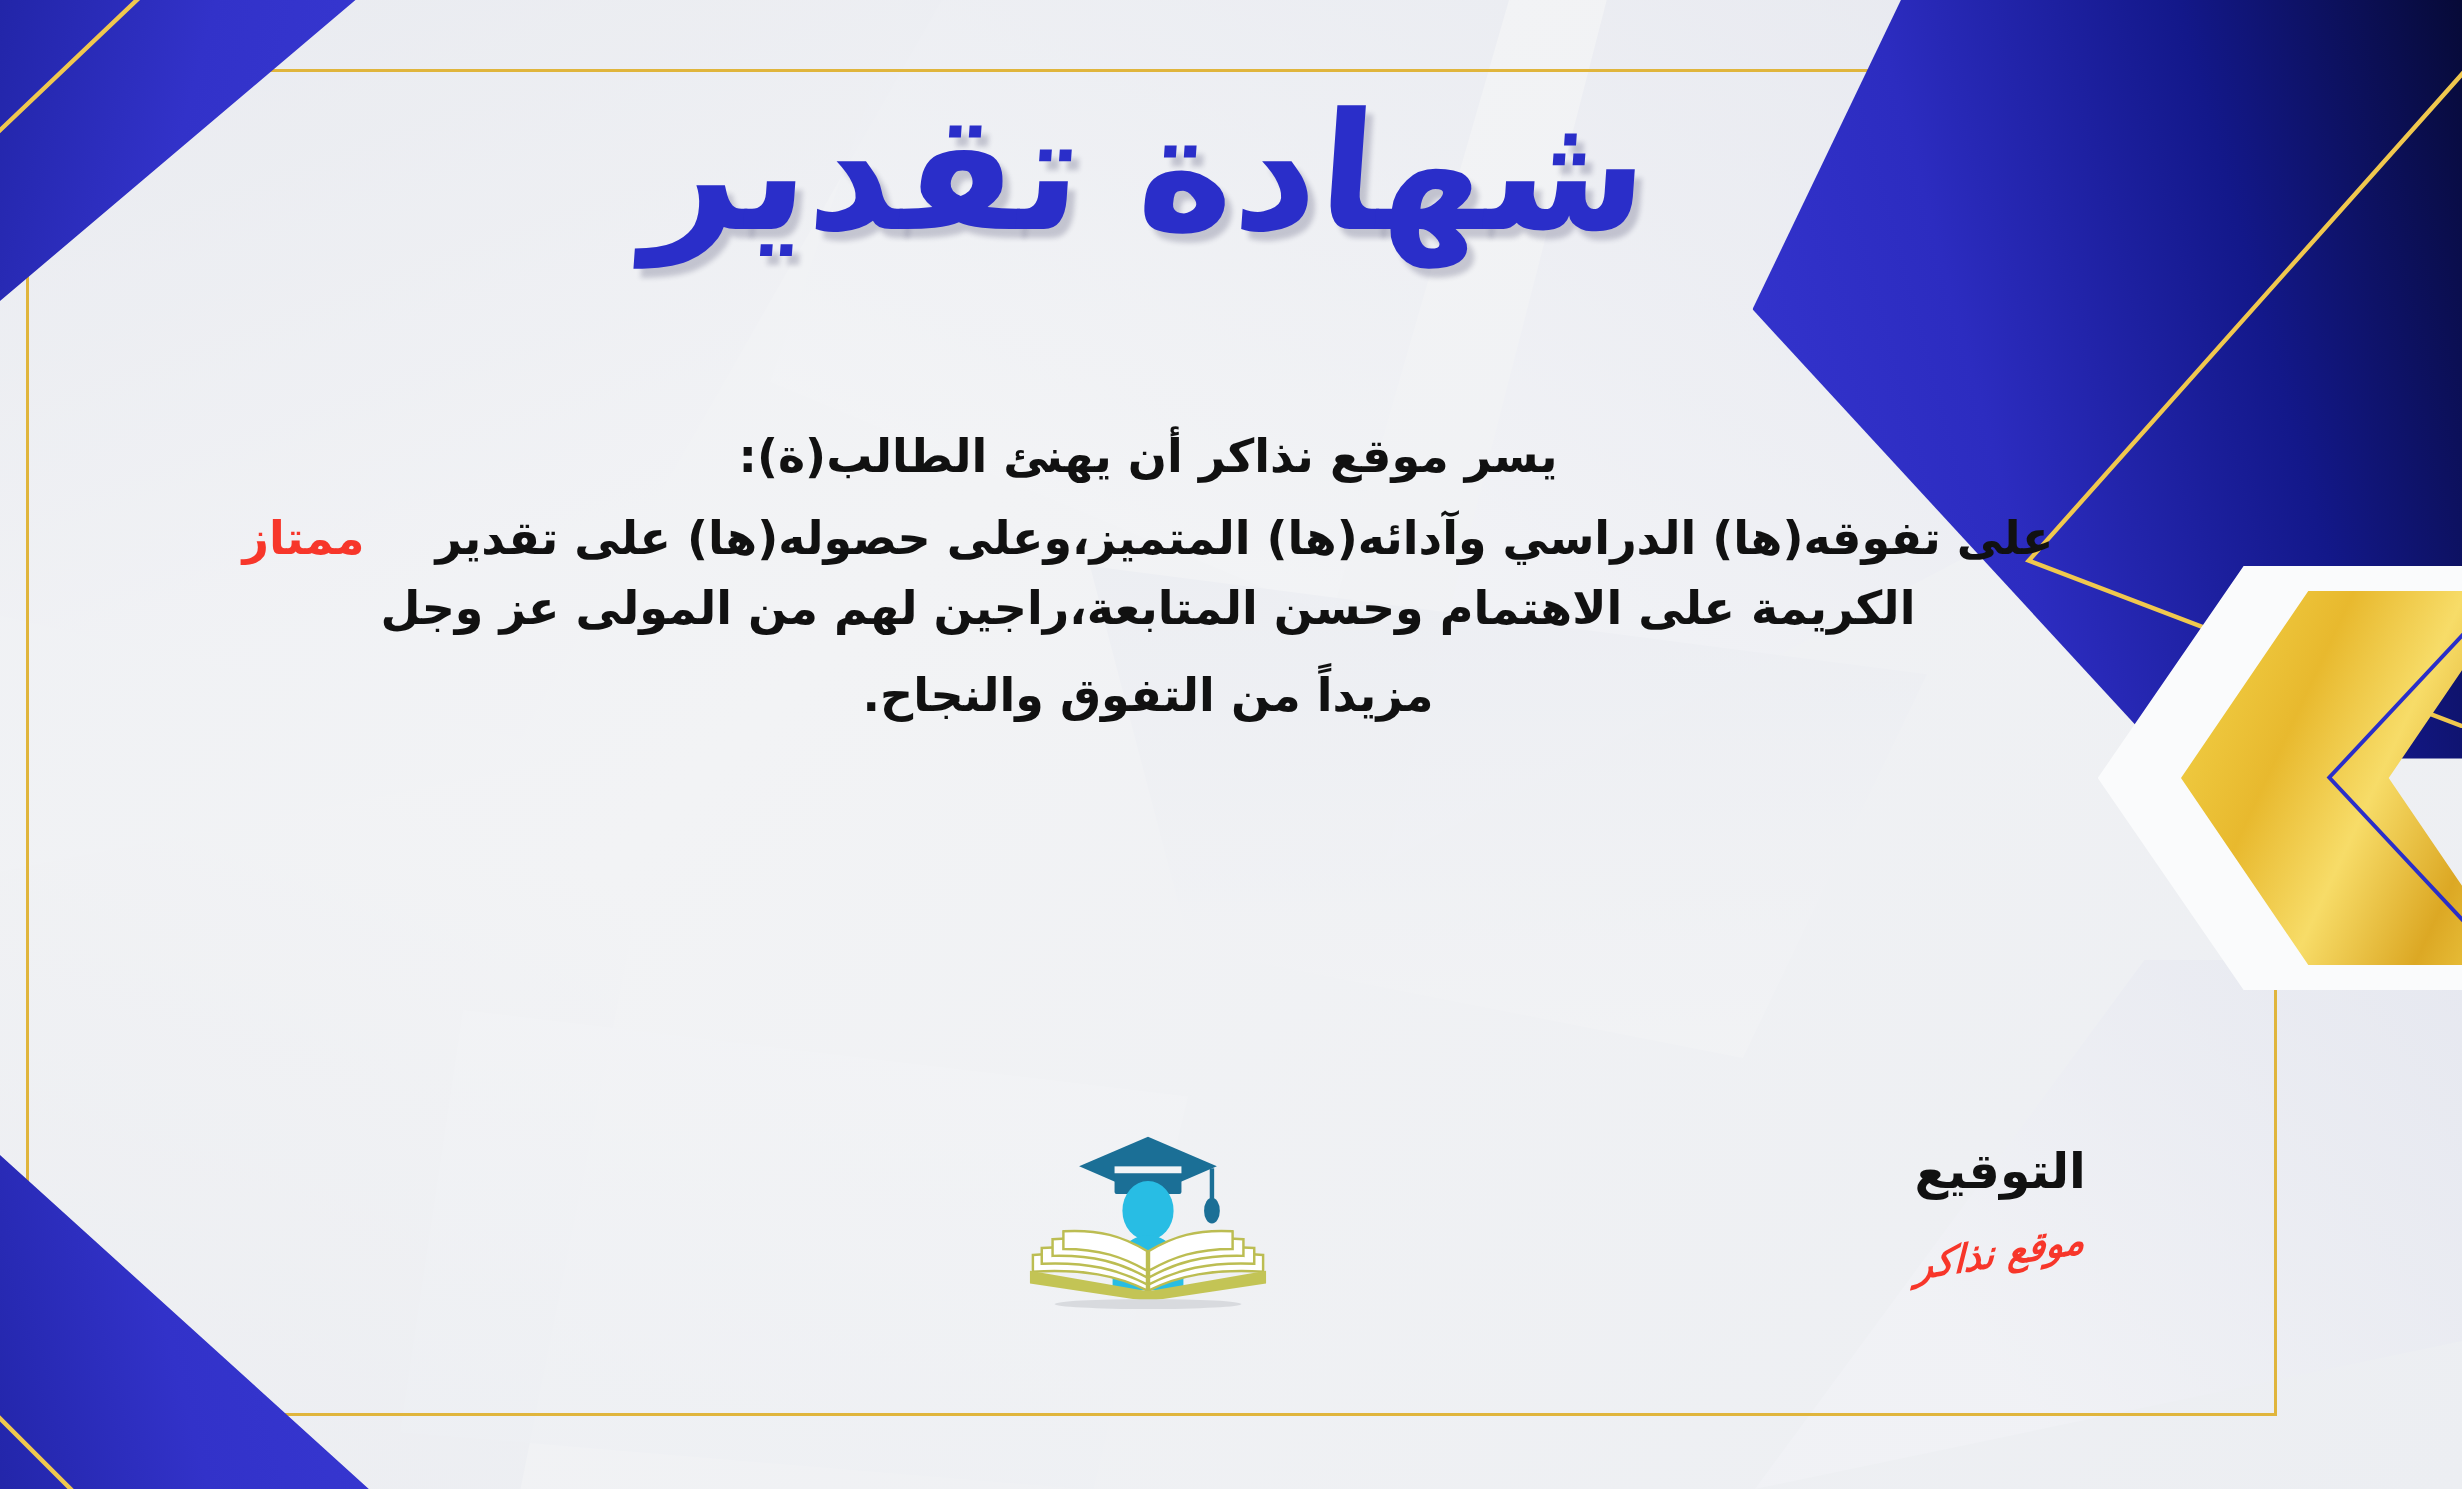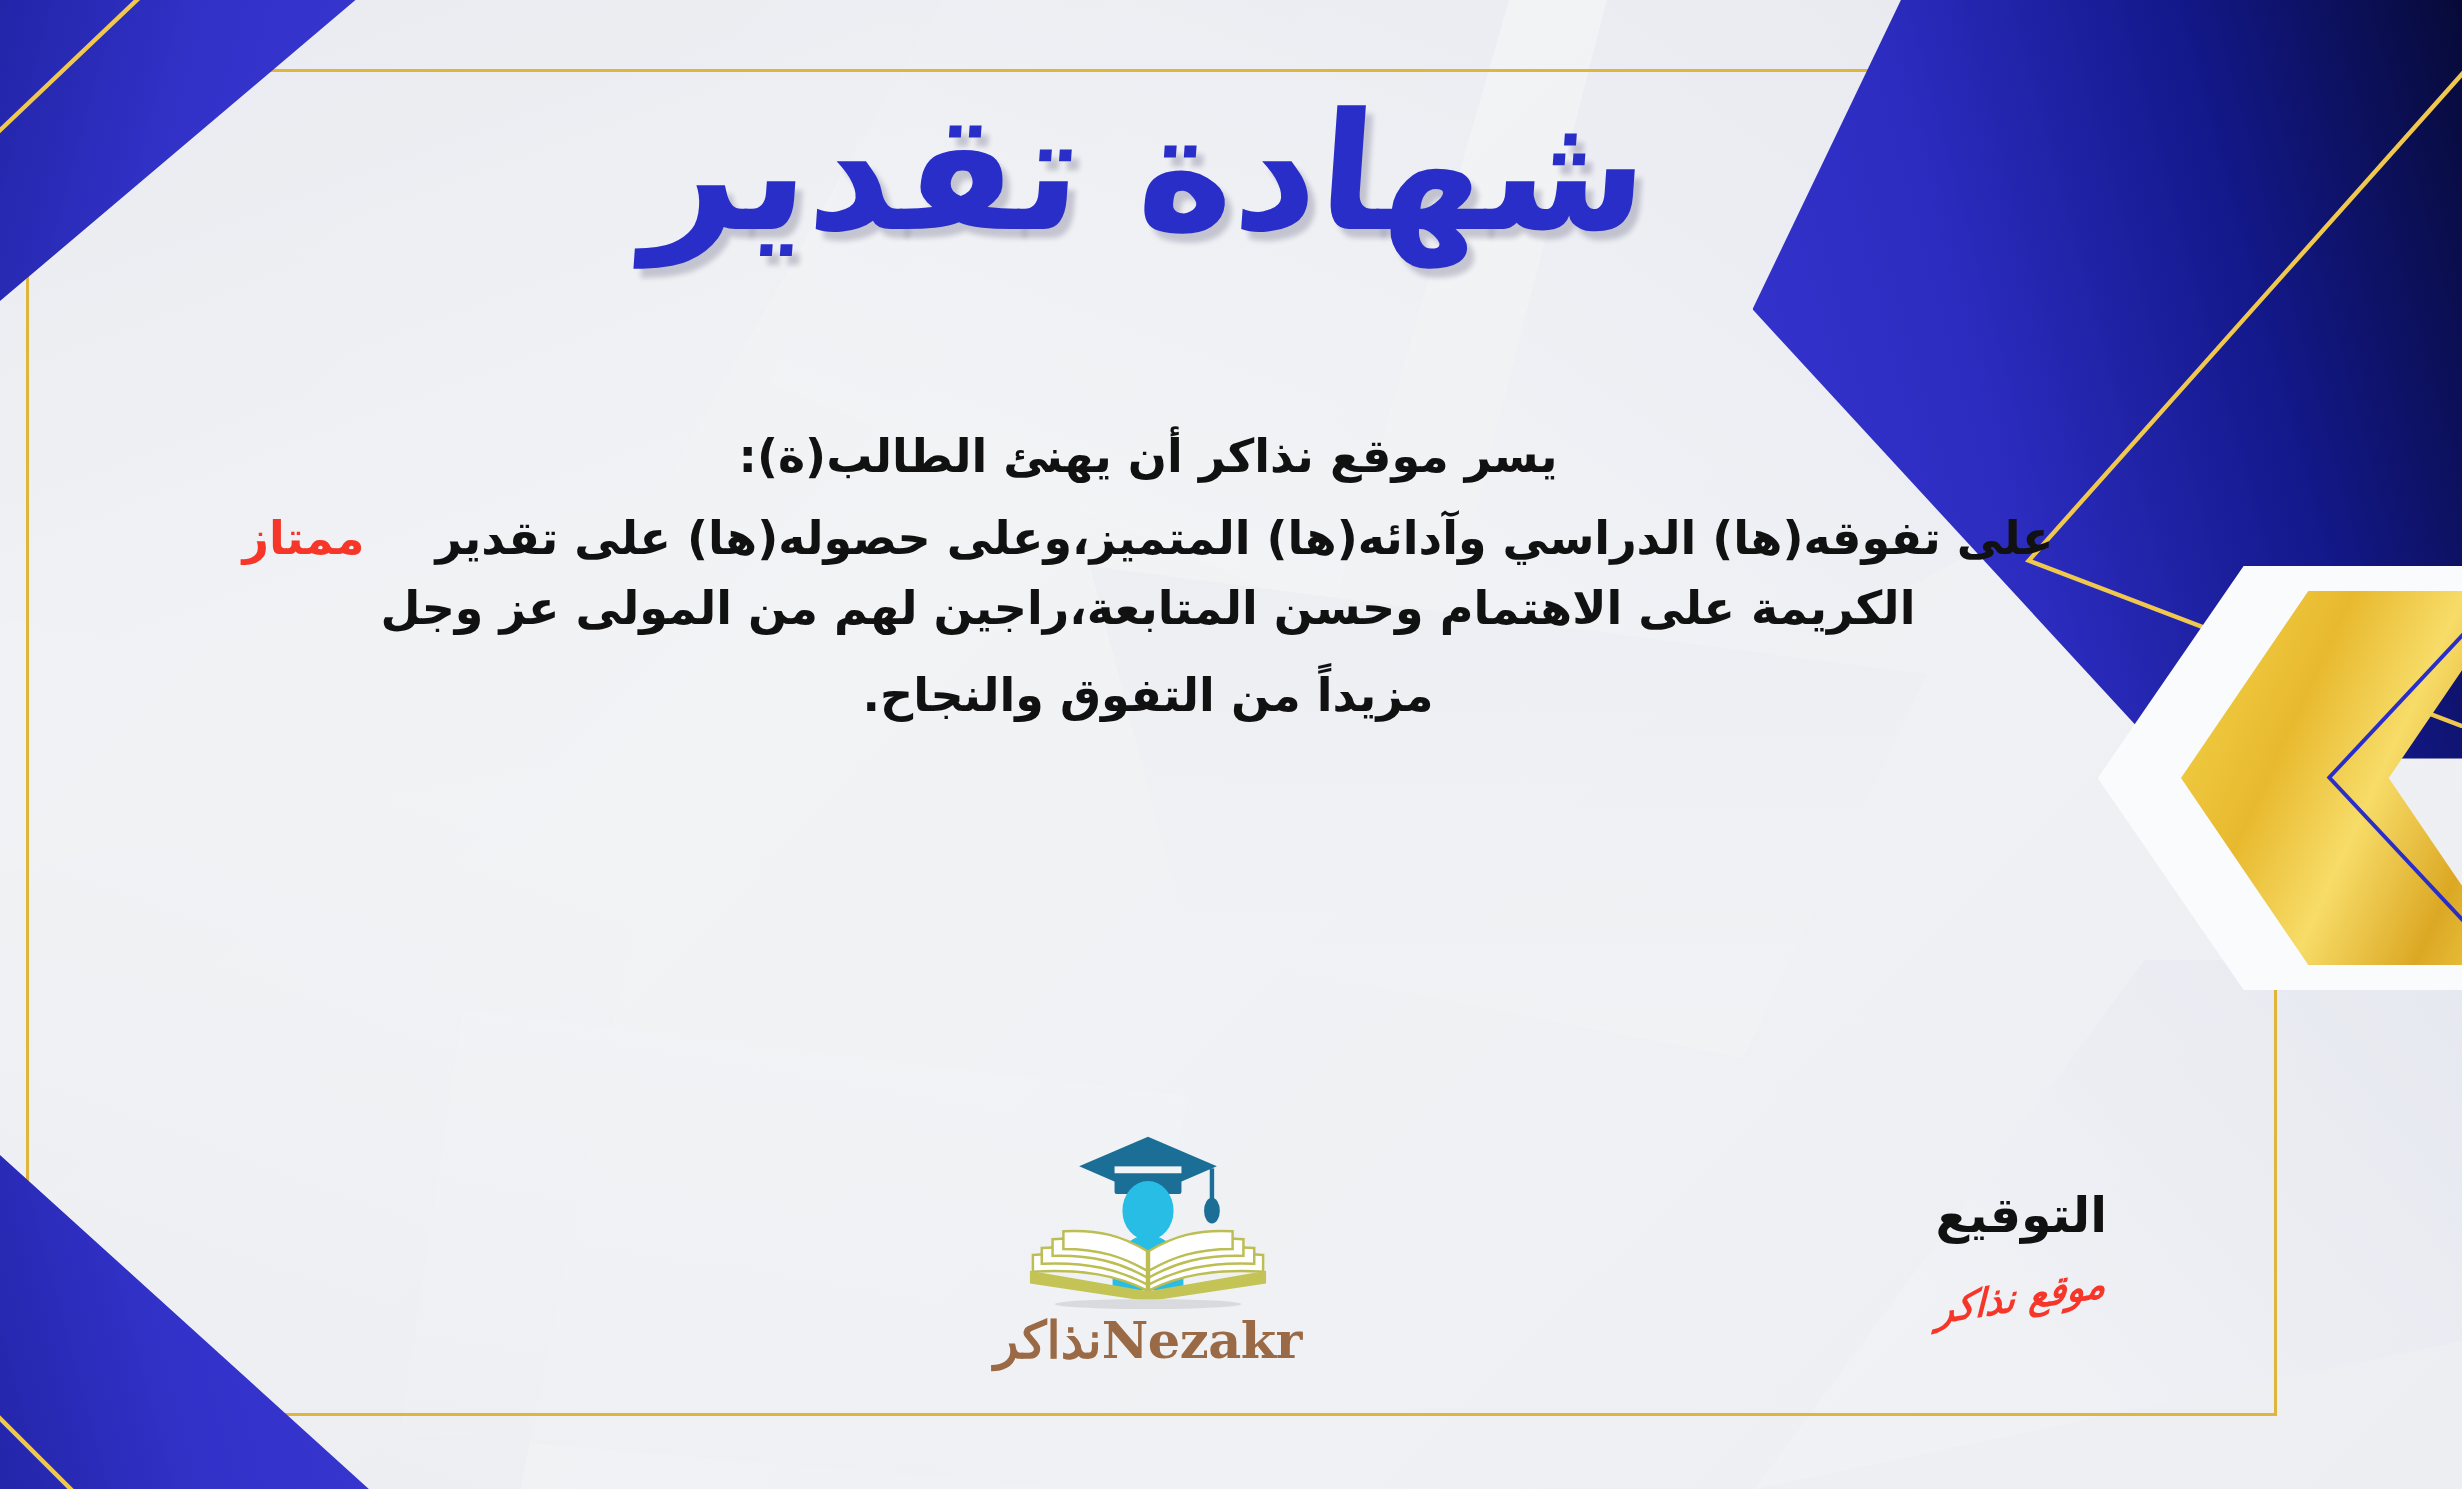--- a/index.html
+++ b/index.html
@@ -187,25 +187,24 @@
   .gap-sm { display: inline-block; width: 21.7px; }
 
   .line-3 { margin-bottom: 4.9px; }
   .line-4 { margin-bottom: 4.9px; }
   .line-5 { margin-bottom: 21px; }
   .line-6 { margin-bottom: 0; }
 
   
   .signature-area {
     position: absolute;
-    right: 355px;
+    right: 376px;
     top: 1147px;
-    text-align: right;
+    text-align: center;
     direction: rtl;
-    margin-top: 44px;
   }
   .signature-label {
     font-size: 49px;
     font-weight: 600;
     color: #111;
     line-height: 1;
   }
   .signature-script {
     margin-top: 38px;
     font-size: 38px;
@@ -328,19 +327,16 @@
 
       <path d="M282,330 C342,300 412,286 514,292 L514,258 C412,250 342,262 282,292 Z" fill="#ffffff" stroke="#bcbd52" stroke-width="5"></path>
       <path d="M282,318 C340,288 402,272 496,276 L496,244 C402,238 340,250 282,280 Z" fill="#ffffff" stroke="#bcbd52" stroke-width="5"></path>
       <path d="M282,304 C336,274 390,258 474,260 L474,226 C390,220 336,234 282,264 Z" fill="#ffffff" stroke="#bcbd52" stroke-width="5"></path>
       <path d="M282,290 C332,262 378,246 452,246 L452,210 C378,206 332,220 282,250 Z" fill="#ffffff" stroke="#bcbd52" stroke-width="5"></path>
 
       <path d="M40,290 L280,332 L520,290 L520,316 L280,352 L40,316 Z" fill="#c3c455"></path>
 
       <ellipse cx="280" cy="358" rx="190" ry="10" fill="#d8dade"></ellipse>
     </svg>
-    <div class="logo-text">
-      <span class="latin">Nezakr</span><span>نذاكر</span>
-    </div>
   </div>
 
 </div>
 
 
 </body></html>

